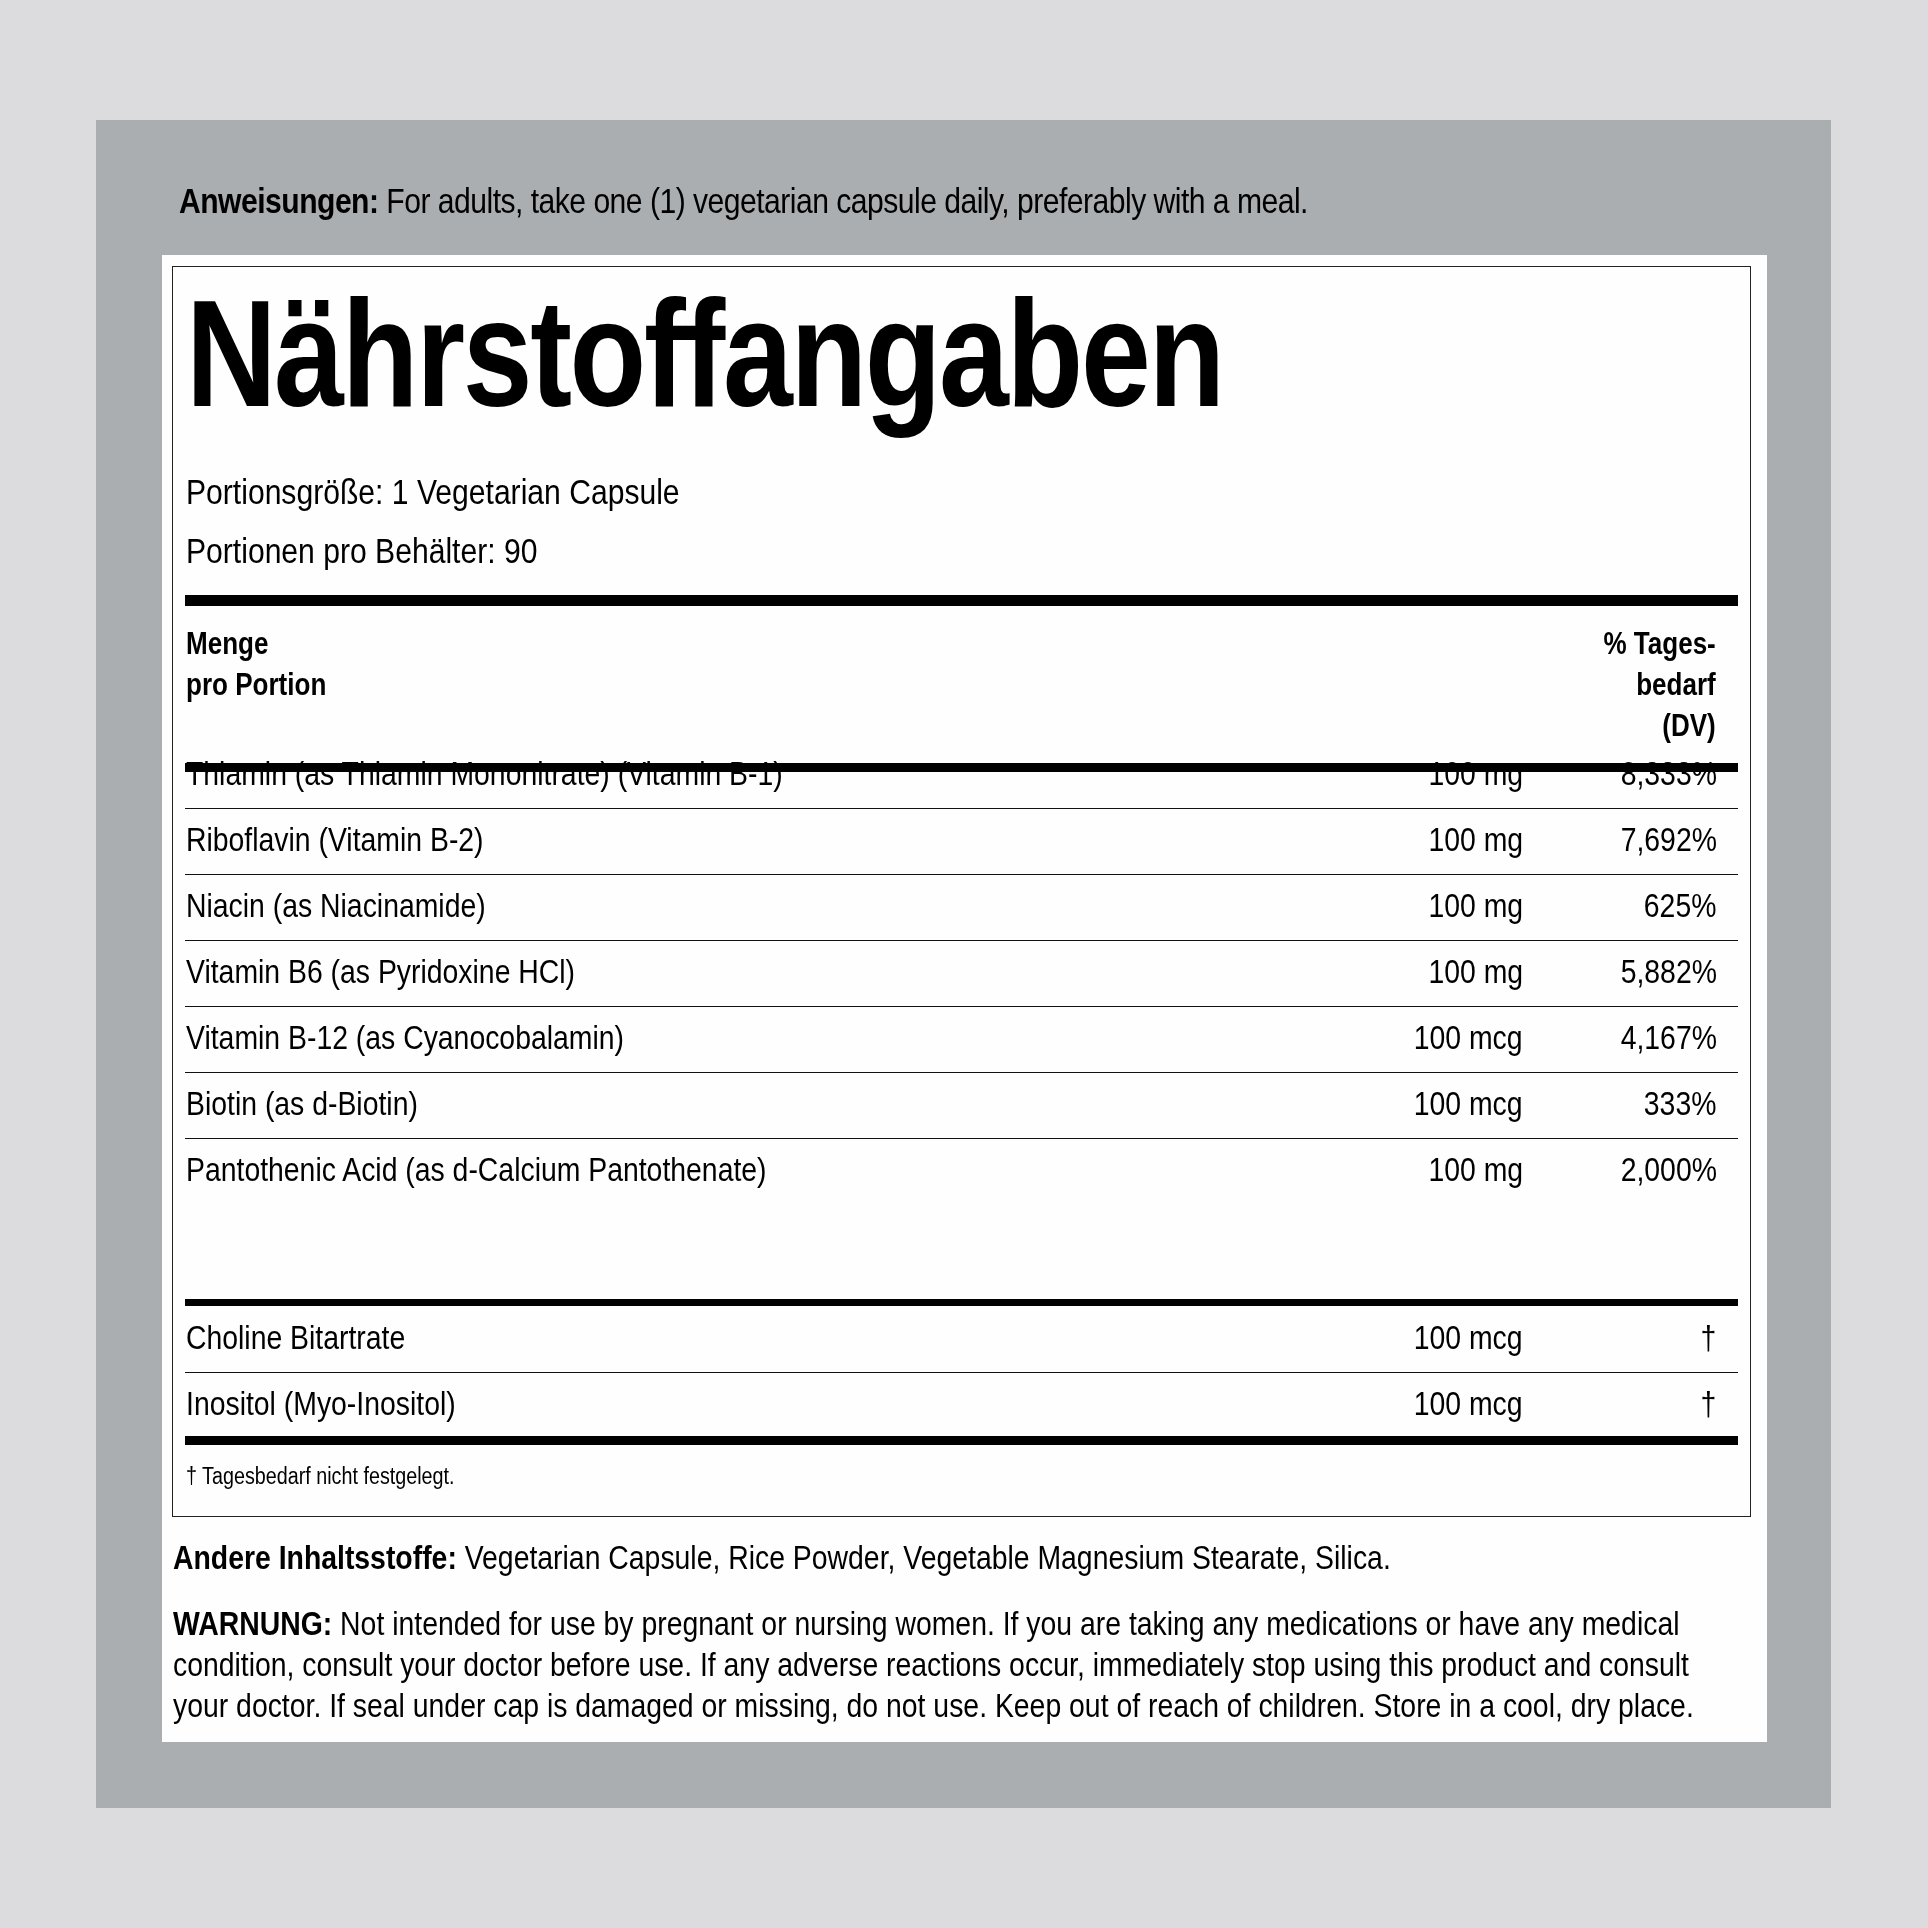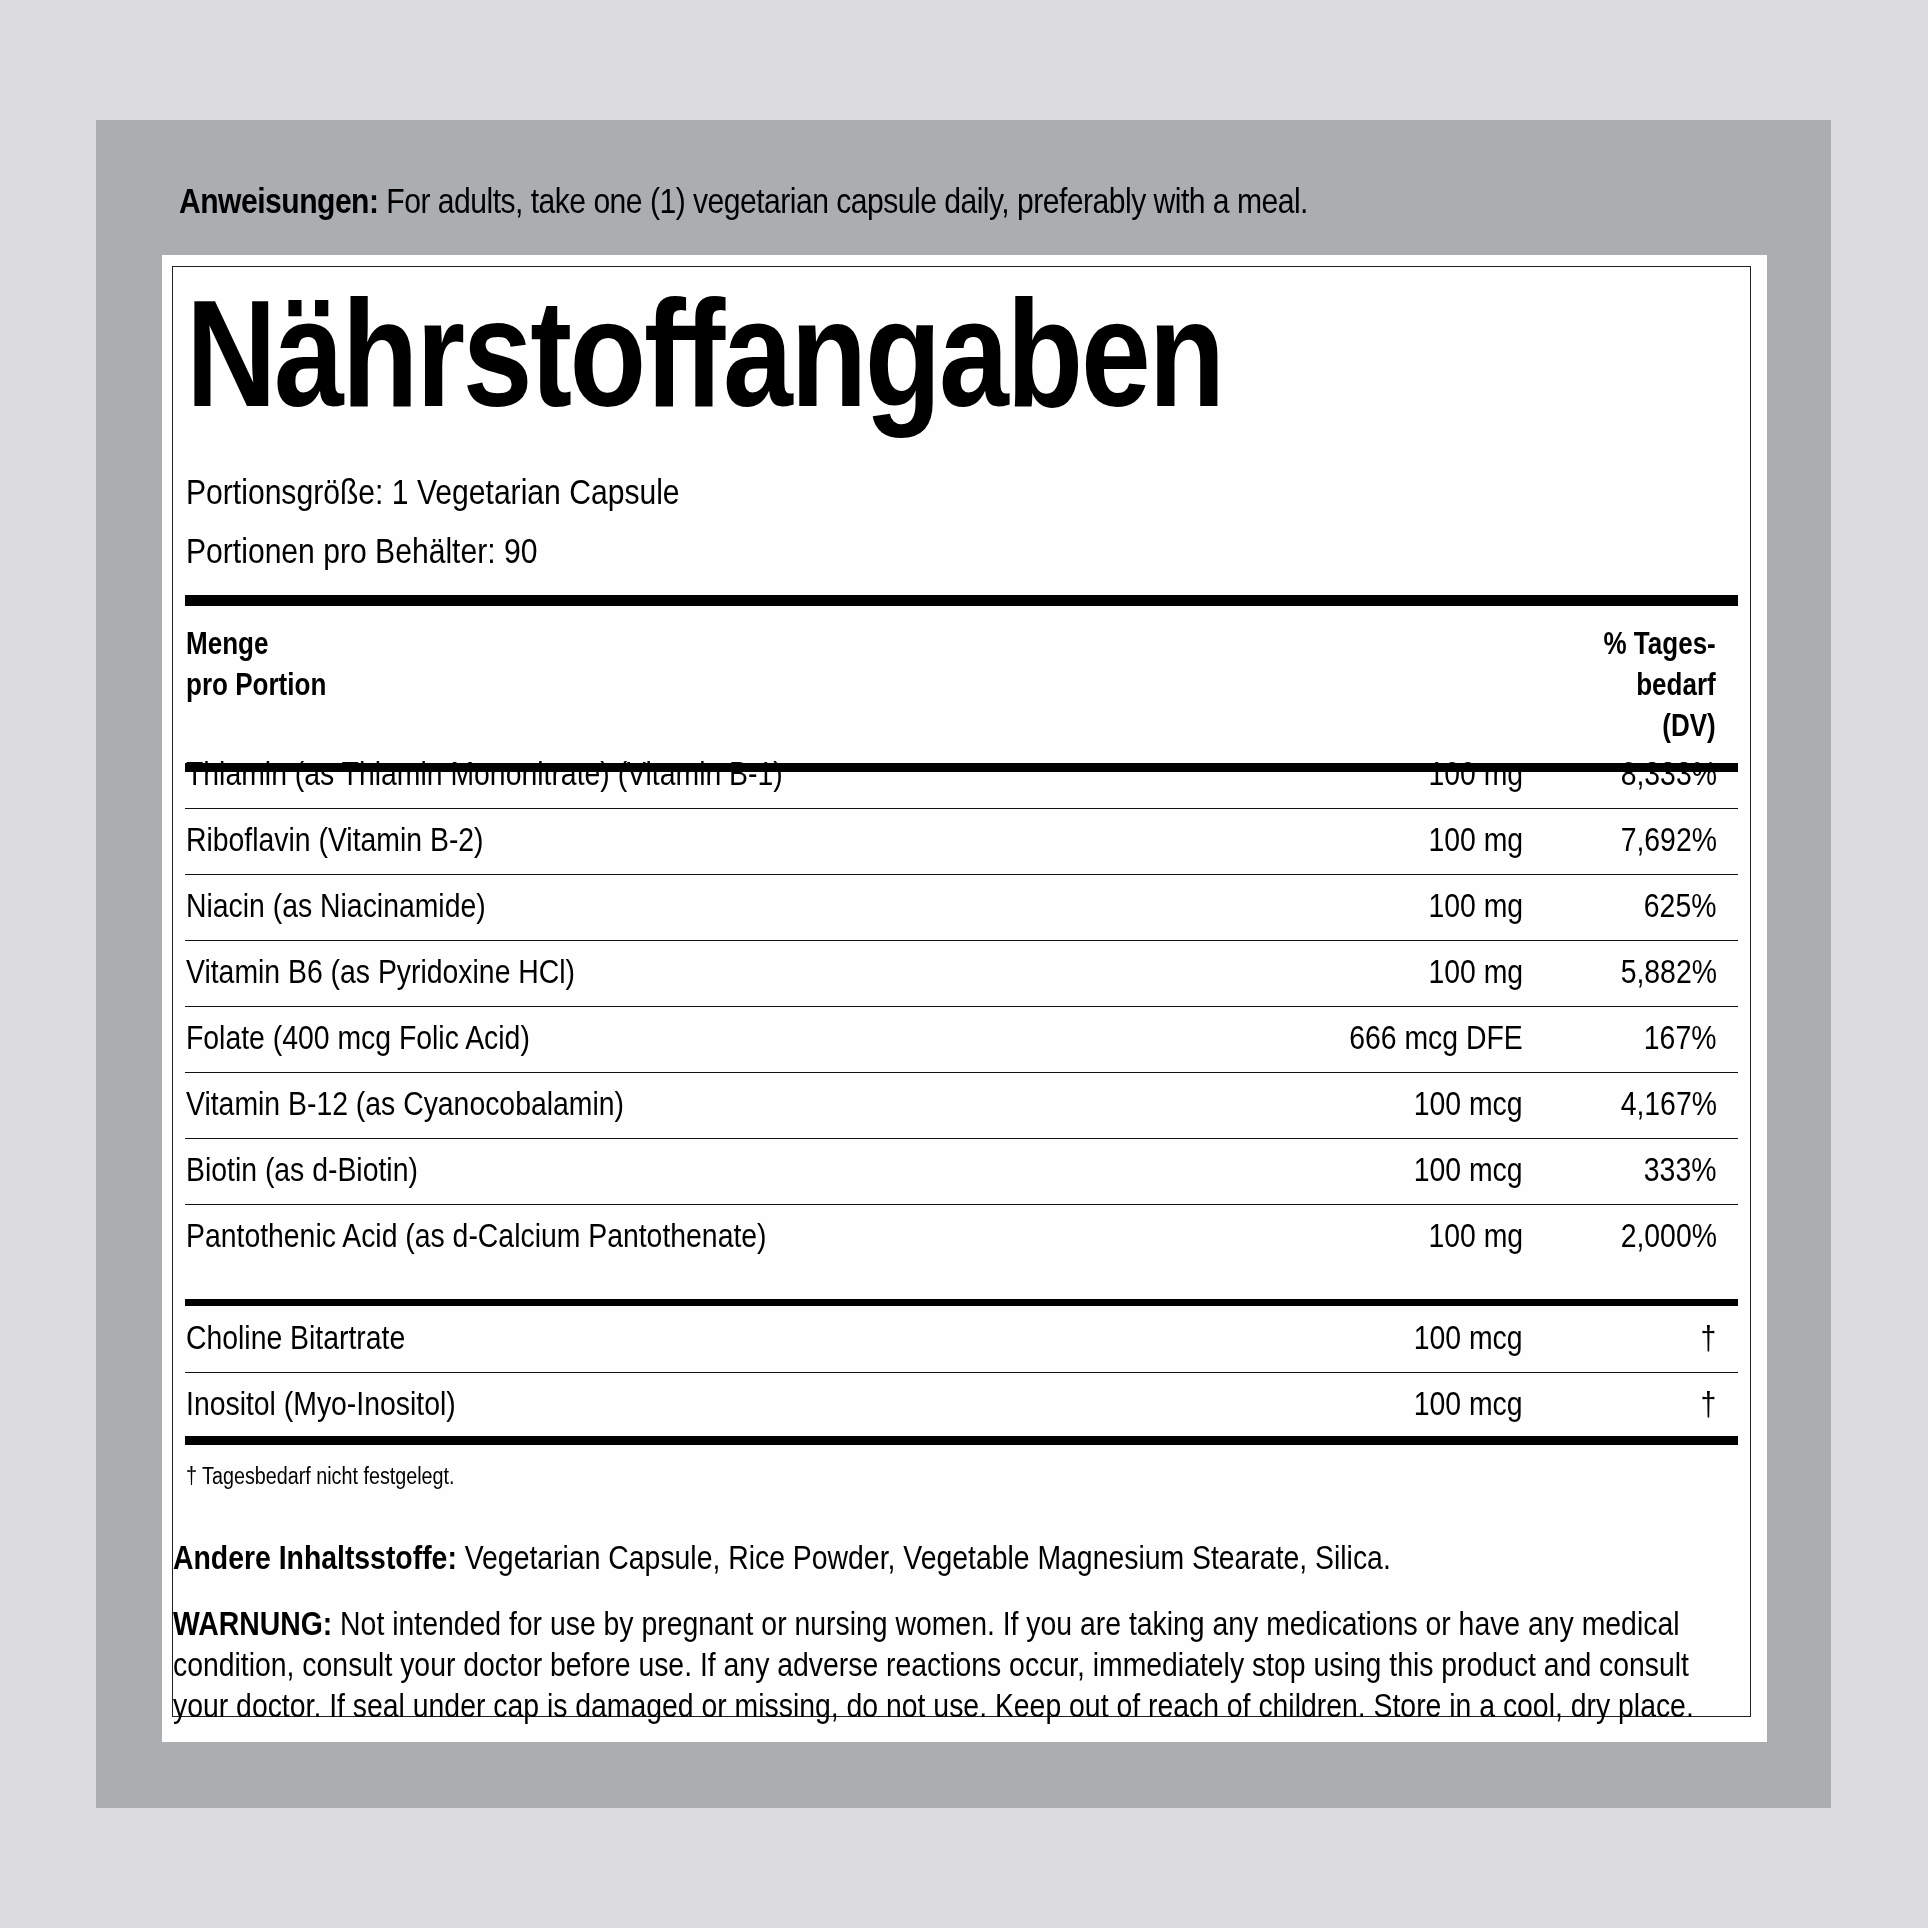--- a/index.html
+++ b/index.html
@@ -29,21 +29,21 @@
   .bold { font-weight: bold; }
   .white-card {
     position: absolute;
     left: 162px; top: 255px;
     width: 1605px; height: 1487px;
     background: #fdfefd;
   }
   .facts-box {
     position: absolute;
     left: 172px; top: 266px;
-    width: 1579px; height: 1451px;
+    width: 1579px; height: 1251px;
     border: 1.9px solid #222;
     box-sizing: border-box;
   }
   .title {
     position: absolute;
     left: 13px; top: 9.4px;
     font-size: 153px;
     font-weight: bold;
     letter-spacing: -2.8px;
     line-height: 1;
@@ -178,25 +178,20 @@
       <span class="cell name">Niacin (as Niacinamide)</span>
       <span class="cell amount">100 mg</span>
       <span class="cell dv">625%</span>
     </div>
     <div class="row">
       <span class="cell name">Vitamin B6 (as Pyridoxine HCl)</span>
       <span class="cell amount">100 mg</span>
       <span class="cell dv">5,882%</span>
     </div>
     <div class="row">
-      <span class="cell name">Folate (400 mcg Folic Acid)</span>
-      <span class="cell amount">666 mcg DFE</span>
-      <span class="cell dv">167%</span>
-    </div>
-    <div class="row">
       <span class="cell name">Vitamin B-12 (as Cyanocobalamin)</span>
       <span class="cell amount">100 mcg</span>
       <span class="cell dv">4,167%</span>
     </div>
     <div class="row">
       <span class="cell name">Biotin (as d-Biotin)</span>
       <span class="cell amount">100 mcg</span>
       <span class="cell dv">333%</span>
     </div>
     <div class="row last">

